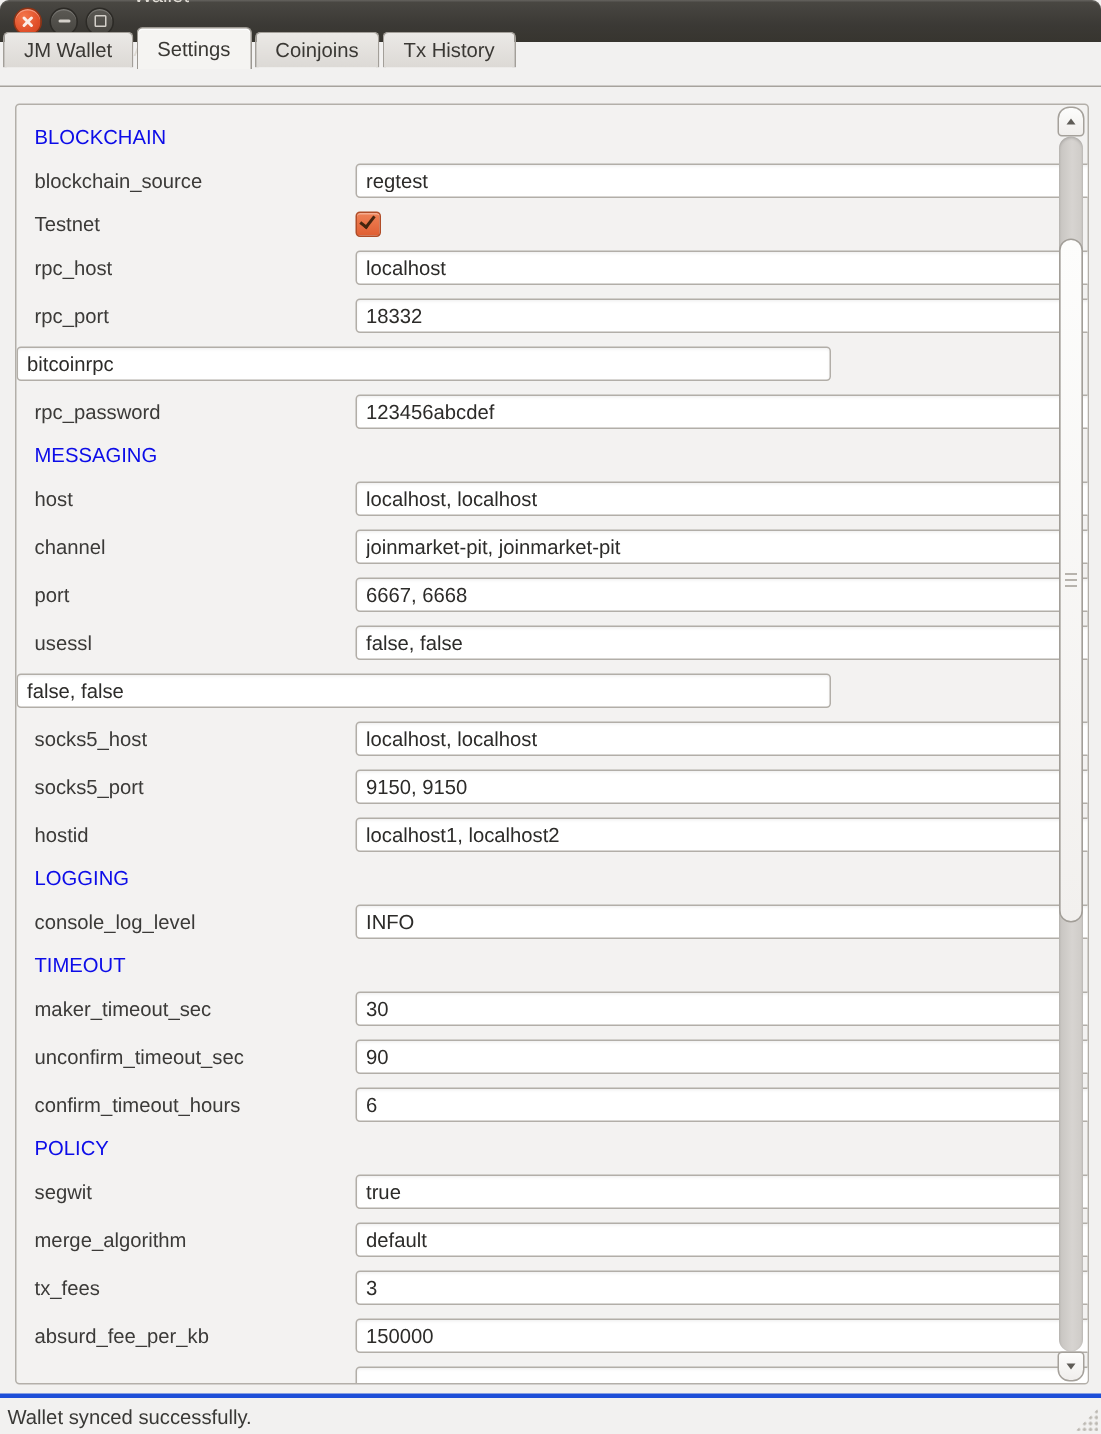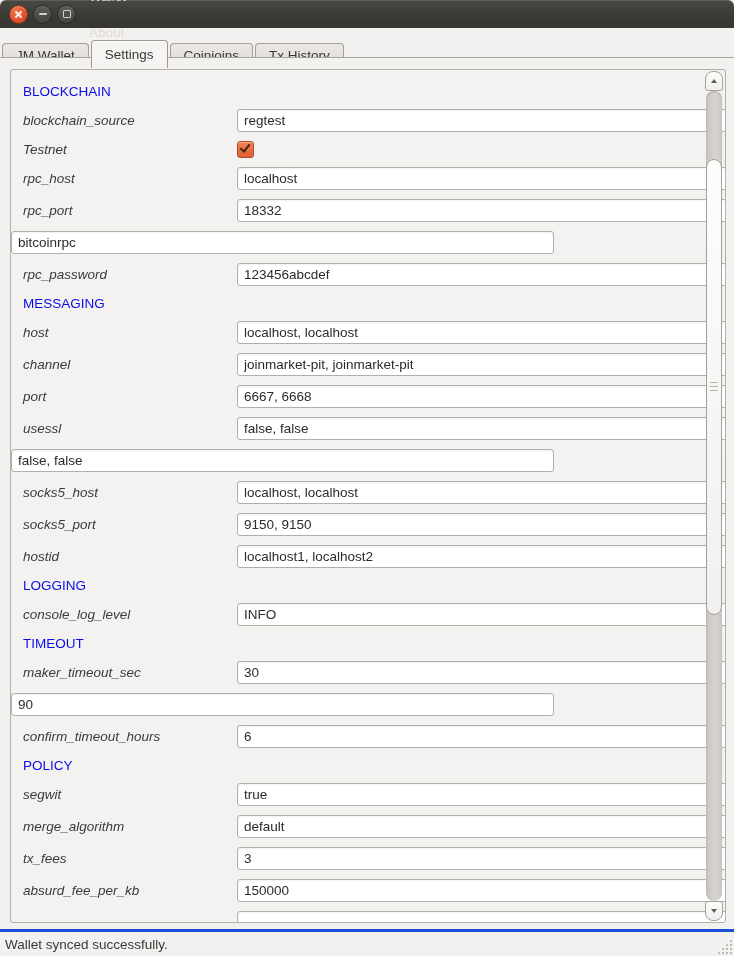--- a/index.html
+++ b/index.html
@@ -30,21 +30,21 @@
     background:linear-gradient(to bottom,#5b5954,#474540);
     border:1px solid #2c2a26; box-shadow:inset 0 1px 0 rgba(255,255,255,.18);
   }
   .min-bar { position:absolute; left:50%; top:50%; width:8px; height:2px; background:#d4d0ca; transform:translate(-50%,-50%); border-radius:1px; }
   .max-box { position:absolute; left:50%; top:50%; width:8px; height:8px; border:1.5px solid #d4d0ca; transform:translate(-50%,-50%); border-radius:1px; }
   .menubar { display:flex; gap:21px; margin-left:13px;flex-direction:column; }
   .menu-item { color:#dfdbd4; font-size:13.5px; cursor:default; }
 
   
   .tabbar {
-    position:absolute; top:40px; left:0; right:0; height:27px;
+    position:absolute; top:18px; left:0; right:0; height:27px;
     display:flex; align-items:flex-end; padding-left:2px;
   }
   .tab {
     height:24px; display:flex; align-items:center; padding:0 13px;
     background:linear-gradient(to bottom,#ebe9e6,#dcd9d5);
     border:1px solid #a39f99; border-bottom:none;
     border-radius:4px 4px 0 0; margin-right:2px;
     font-size:13.5px; color:#3a3834; position:relative; z-index:1;
   }
   .tab.active {
@@ -62,21 +62,21 @@
 
   .scrollarea {
     position:absolute; left:10px; top:11px; width:716px; height:854px;
     background:#f3f2f1; border:1px solid #b3afa9; border-radius:3px; overflow:hidden;
   }
 
   .form { position:absolute; left:0; top:0; right:24px; padding-top:8px; }
   .sec-header { height:26px; display:flex; align-items:center; padding-left:12px; font-size:13.5px; color:#0c0ce8; }
   .row { height:32px; display:flex; align-items:center; }
   .row-check { height:26px; }
-  .flabel { width:226px; padding-left:12px; font-size:13.5px; color:#3b3a38; flex:none;font-style:italic; }
+  .flabel { width:226px; padding-left:12px; font-size:13.5px; color:#3b3a38; flex:none; }
   .finput {
     width:543px; height:23px; flex:none;
     background:#ffffff; border:1px solid #b2aea8; border-radius:3px;
     padding:0 6px; font-family:"Liberation Sans","DejaVu Sans",sans-serif;
     font-size:13.5px; color:#2c2b29; outline:none;
     box-shadow:inset 0 1px 2px rgba(0,0,0,.06);
   }
   .checkbox {
     width:17px; height:17px; border-radius:3px; position:relative; flex:none;
     background:linear-gradient(to bottom,#ef8257,#e05f33);
@@ -224,20 +224,21 @@
           <div class="row">
             <span class="flabel">console_log_level</span>
             <input type="text" class="finput" value="INFO" style="">
           </div>
           <div class="sec-header">TIMEOUT</div>
           <div class="row">
             <span class="flabel">maker_timeout_sec</span>
             <input type="text" class="finput" value="30" style="">
           </div>
           <div class="row">
+            <span class="flabel">unconfirm_timeout_sec</span>
             <input type="text" class="finput" value="90" style="">
           </div>
           <div class="row">
             <span class="flabel">confirm_timeout_hours</span>
             <input type="text" class="finput" value="6" style="">
           </div>
           <div class="sec-header">POLICY</div>
           <div class="row">
             <span class="flabel">segwit</span>
             <input type="text" class="finput" value="true" style="">

